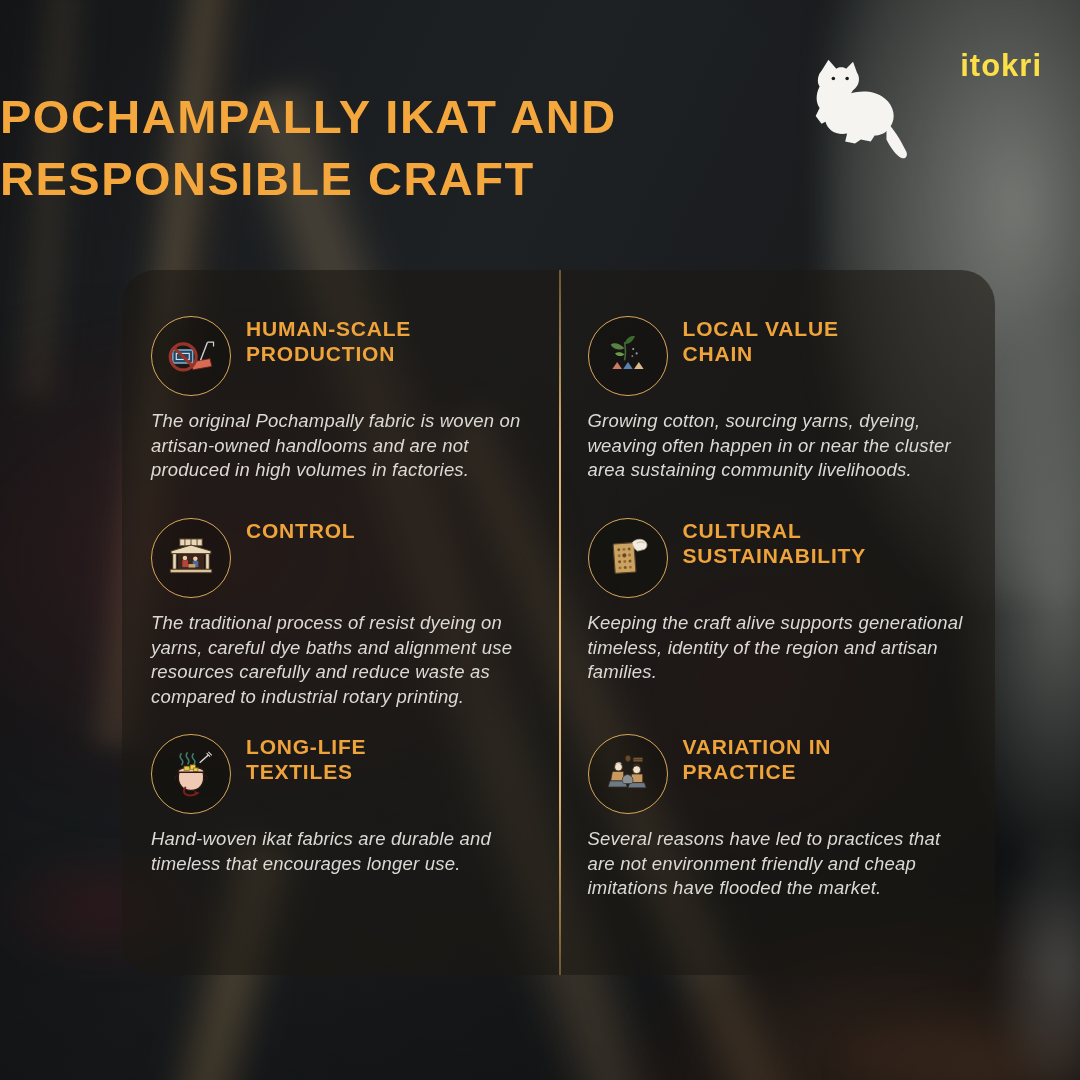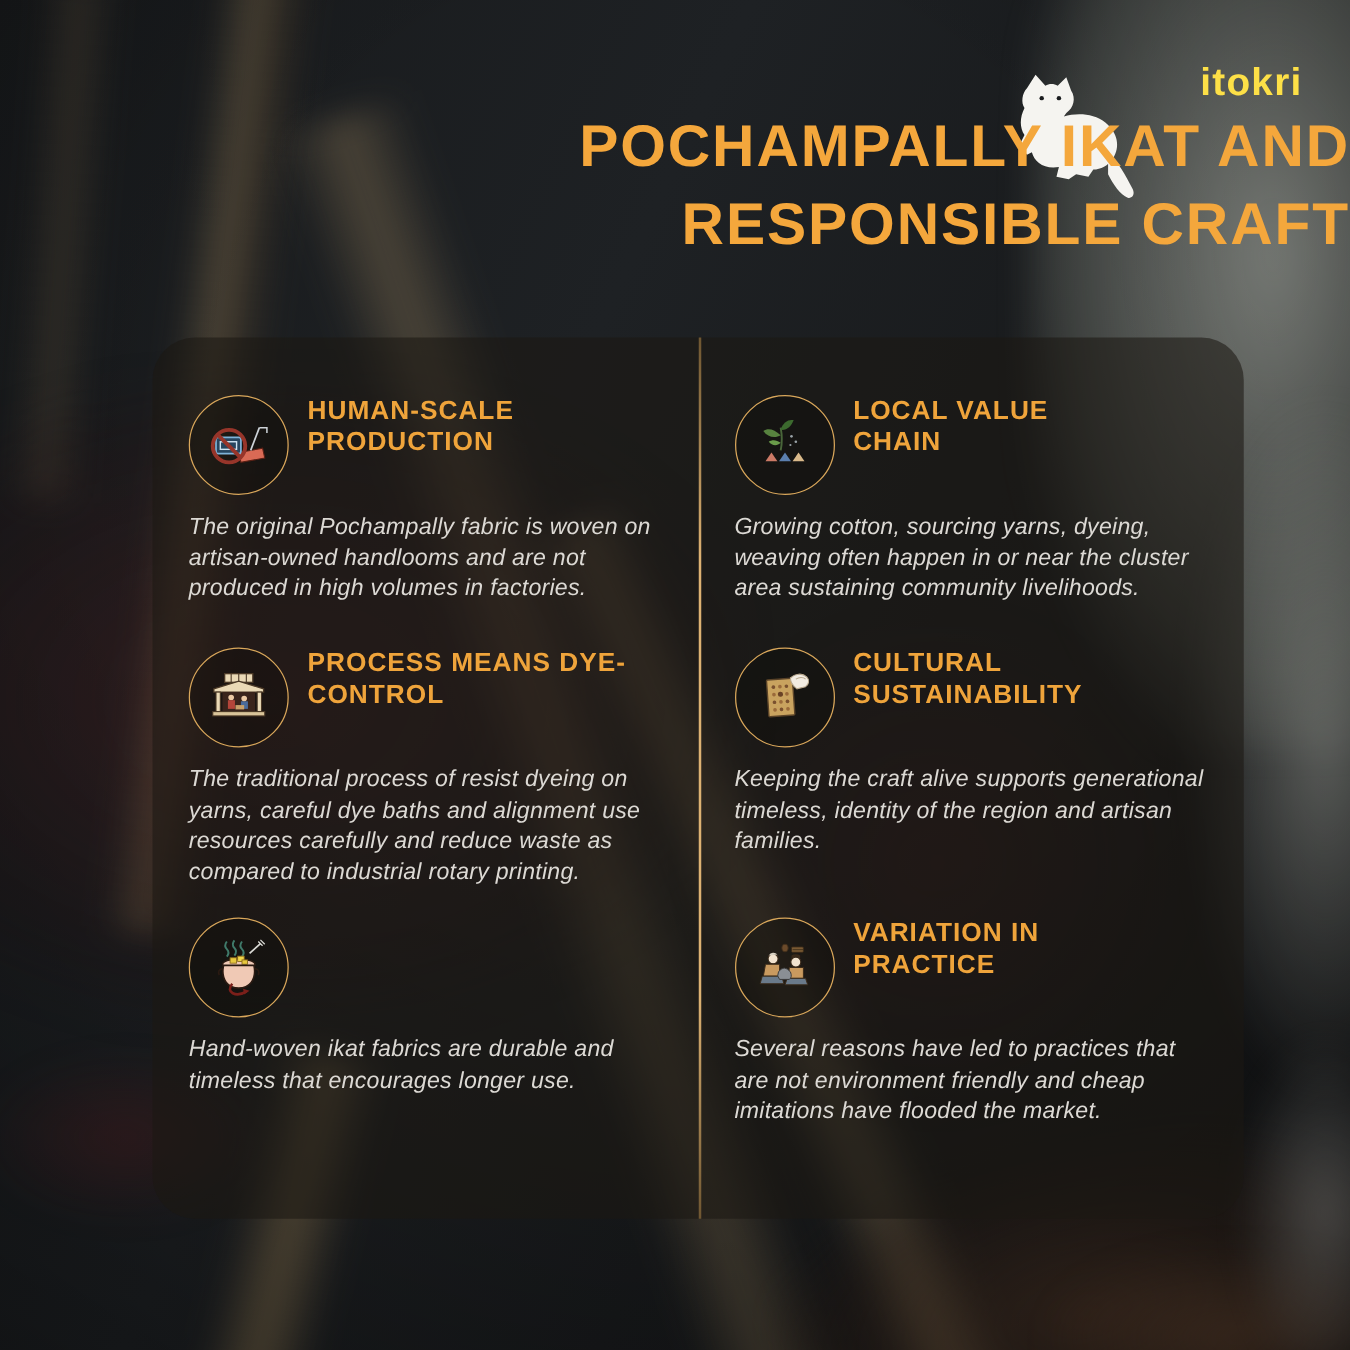--- a/index.html
+++ b/index.html
@@ -38,21 +38,21 @@
   .bg-hand2{left:840px;top:1000px;width:300px;height:140px;
     background:radial-gradient(ellipse,rgba(120,82,56,.5),transparent 75%);}
   .bg-fabricw{left:990px;top:830px;width:140px;height:280px;
     background:radial-gradient(ellipse,rgba(216,216,210,.4),transparent 72%);}
   .bg-vignette{inset:0;filter:none !important;
     background:radial-gradient(circle at 50% 32%,transparent 40%,rgba(0,0,0,.38) 100%);}
 
   
   .logo{position:absolute;top:48px;right:38px;color:#fde047;
     font-size:31px;font-weight:bold;letter-spacing:1px;z-index:5;}
-  .header{position:absolute;top:86px;left:0;width:100%;text-align:right;z-index:4;}
+  .header{position:absolute;top:86px;left:0;width:100%;text-align:left;z-index:4;}
   .header .tline{display:block;color:#f4a73c;font-weight:bold;
     font-size:47px;line-height:62px;letter-spacing:1.5px;}
   .cat{position:absolute;left:796px;top:56px;width:118px;height:106px;z-index:3;}
 
   
   .panel{position:absolute;left:122px;top:270px;width:873px;height:705px;
     background:rgba(28,24,19,.58);border-radius:34px;z-index:2;}
   .divider{position:absolute;left:50%;top:0;bottom:0;width:2px;
     background:linear-gradient(#6e5631,#ddb273 25%,#ddb273 75%,#6e5631);}
   .panel-grid{display:grid;grid-template-columns:1fr 1fr;
@@ -169,21 +169,20 @@
             <rect x="15" y="25" width="30" height="18" fill="#3a241c"></rect>
             <circle cx="23" cy="30" r="2.6" fill="#ecc9a4"></circle>
             <rect x="20" y="32.5" width="6.5" height="8" fill="#b5453a"></rect>
             <circle cx="35" cy="31" r="2.6" fill="#ecc9a4"></circle>
             <rect x="32" y="33.5" width="6.5" height="7" fill="#4a6a9a"></rect>
             <rect x="27" y="37" width="8" height="4" fill="#c9a06a"></rect>
             <rect x="6" y="43" width="48" height="4" fill="#d9c49a" stroke="#4a3826" stroke-width="1"></rect>
           </svg>
         </div>
         <h3 class="card-title">
-          <span>PROCESS MEANS DYE-</span>
           <span>CONTROL</span>
         </h3>
       </div>
       <p class="card-desc">The traditional process of resist dyeing on yarns, careful dye baths and alignment use resources carefully and reduce waste as compared to industrial rotary printing.</p>
     </div>
 
     <div class="card">
       <div class="card-head">
         <div class="icon-circle">
           <svg viewBox="0 0 60 60">
@@ -227,20 +226,24 @@
             <rect x="22" y="21" width="6" height="5" fill="#e8c93f" stroke="#8a6a1a" stroke-width=".8"></rect>
             <rect x="29" y="19.5" width="6" height="5" fill="#f0d54a" stroke="#8a6a1a" stroke-width=".8"></rect>
             <rect x="33" y="23" width="5" height="4" fill="#e8c93f" stroke="#8a6a1a" stroke-width=".8"></rect>
             <path d="M16 28 C13 42 21 49 30 49 C39 49 47 42 44 28 Z" fill="#f0c9b5" stroke="#2a1a12" stroke-width="1.5"></path>
             <path d="M15 31 q-5 1 -3 6" fill="none" stroke="#2a1a12" stroke-width="1.5"></path>
             <path d="M45 31 q5 1 3 6" fill="none" stroke="#2a1a12" stroke-width="1.5"></path>
             <path d="M24 45 C17 53 28 58 37 52" fill="none" stroke="#7a1f1a" stroke-width="2.4"></path>
             <path d="M35 55 l5 -3.5 l-6 -2 Z" fill="#7a1f1a"></path>
           </svg>
         </div>
+        <h3 class="card-title">
+          <span>LONG-LIFE</span>
+          <span>TEXTILES</span>
+        </h3>
       </div>
       <p class="card-desc">Hand-woven ikat fabrics are durable and timeless that encourages longer use.</p>
     </div>
 
     <div class="card">
       <div class="card-head">
         <div class="icon-circle">
           <svg viewBox="0 0 60 60">
             <ellipse cx="30" cy="12" rx="3" ry="3.6" fill="#6a4a2a" stroke="#3a2a18" stroke-width=".8"></ellipse>
             <rect x="36" y="11" width="11" height="5" rx="1" fill="#7a5a33" stroke="#3a2a18" stroke-width=".8"></rect>

